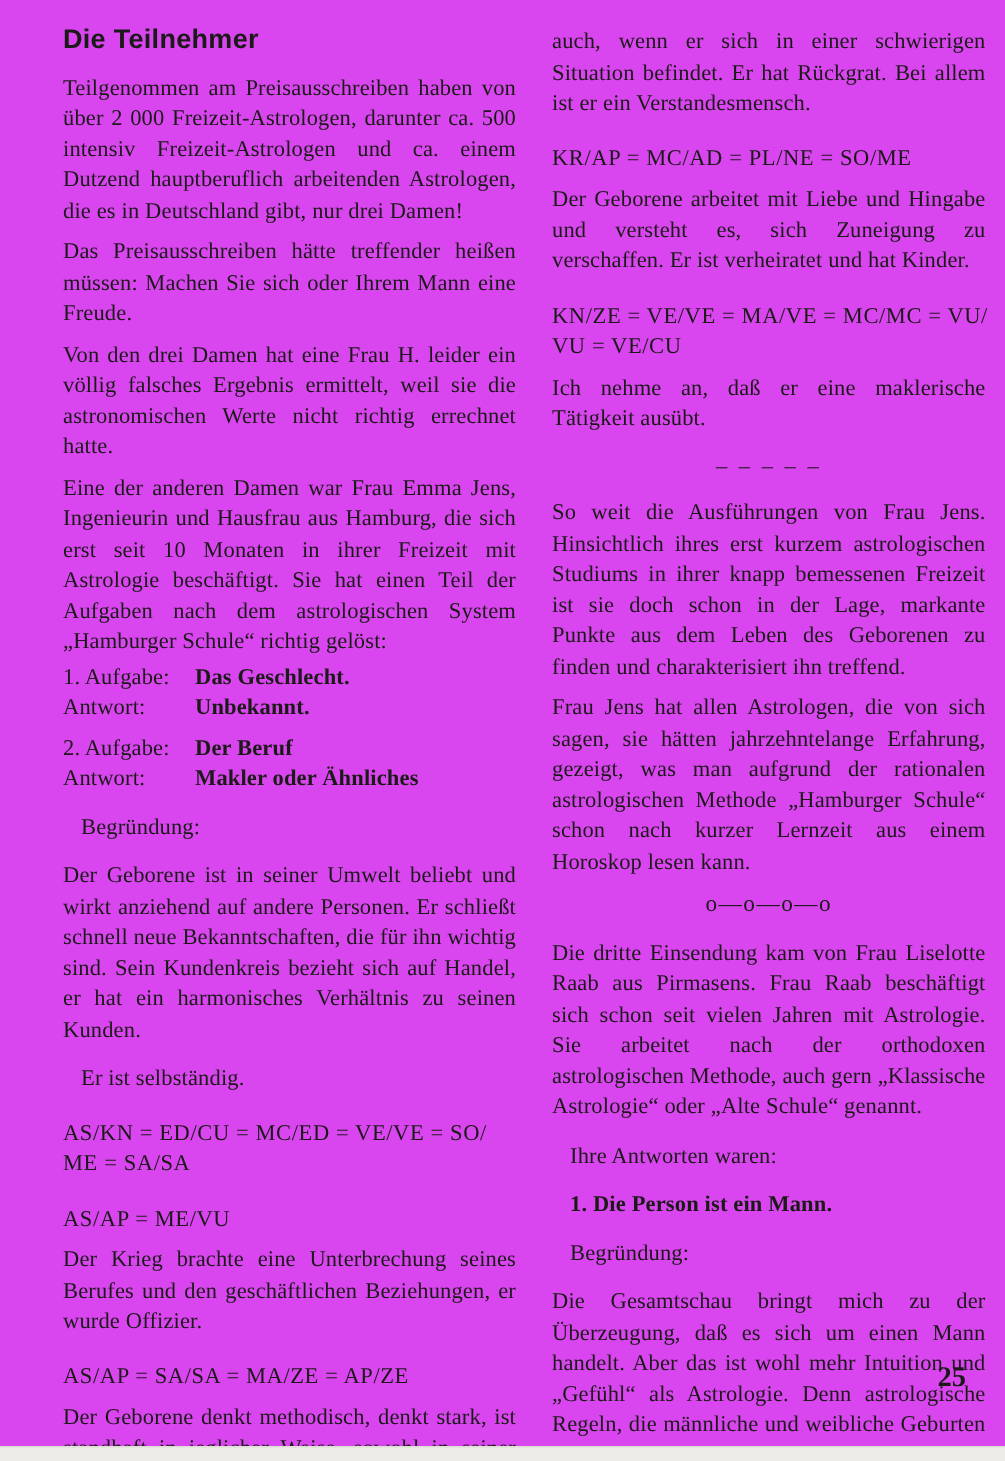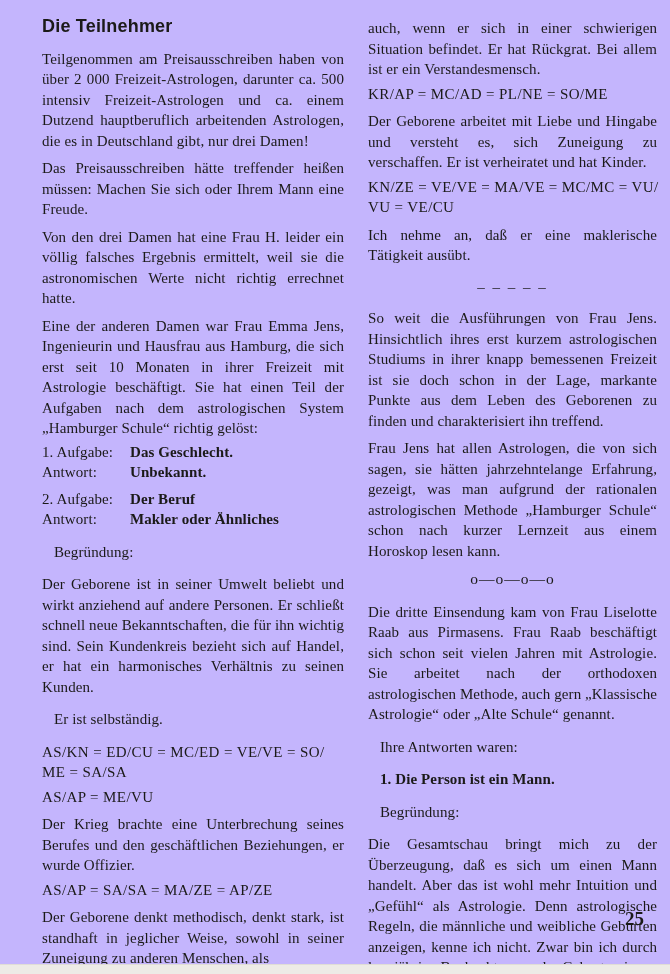--- a/index.html
+++ b/index.html
@@ -4,21 +4,21 @@
 <style>
   html, body { margin: 0; padding: 0; }
   body {
     width: 670px; height: 974px;
     background: #faf8f4;
     font-family: "Liberation Serif", serif;
     color: #1b1a18;
     position: relative;
     overflow: hidden;
   }
-  .scan-page { position: absolute; inset: 0; background: #c4b5fd; }
+  .scan-page { position: absolute; inset: 0; background: #d946ef; }
   .col {
     position: absolute;
     text-align: justify;
     font-size: 15px;
     line-height: 20.5px;
     letter-spacing: 0.1px;
   }
   .col-left  { left: 42px;  width: 302px; top: 16px; }
   .col-right { left: 368px; width: 289px; top: 18px; }
 
@@ -34,21 +34,21 @@
   .line { text-align: left; margin: 12px; }
   .mb0  { margin-bottom: 0; }
   .bold { font-weight: bold; }
 
   .qa-group { margin: 3px 0 12px 0; }
   .qa-row { display: flex; text-align: left; }
   .qa-label { flex: 0 0 88px; }
   .qa-value { flex: 1; font-weight: bold; }
   .qa-gap { margin-top: 6px; }
 
-  .formula { text-align: left; letter-spacing: 0.4px; margin: 4px 0 7px 0; }
+  .formula { text-align: left; letter-spacing: 0.4px; margin: 16px 0 7px 0; }
   .formula.tight { margin-bottom: 0; }
   .formula-line { white-space: nowrap; }
 
   .separator-dashes {
     text-align: center;
     letter-spacing: 2px;
     margin: 11px 0 11px 0;
     font-size: 15px;
   }
   .separator-ooo {

